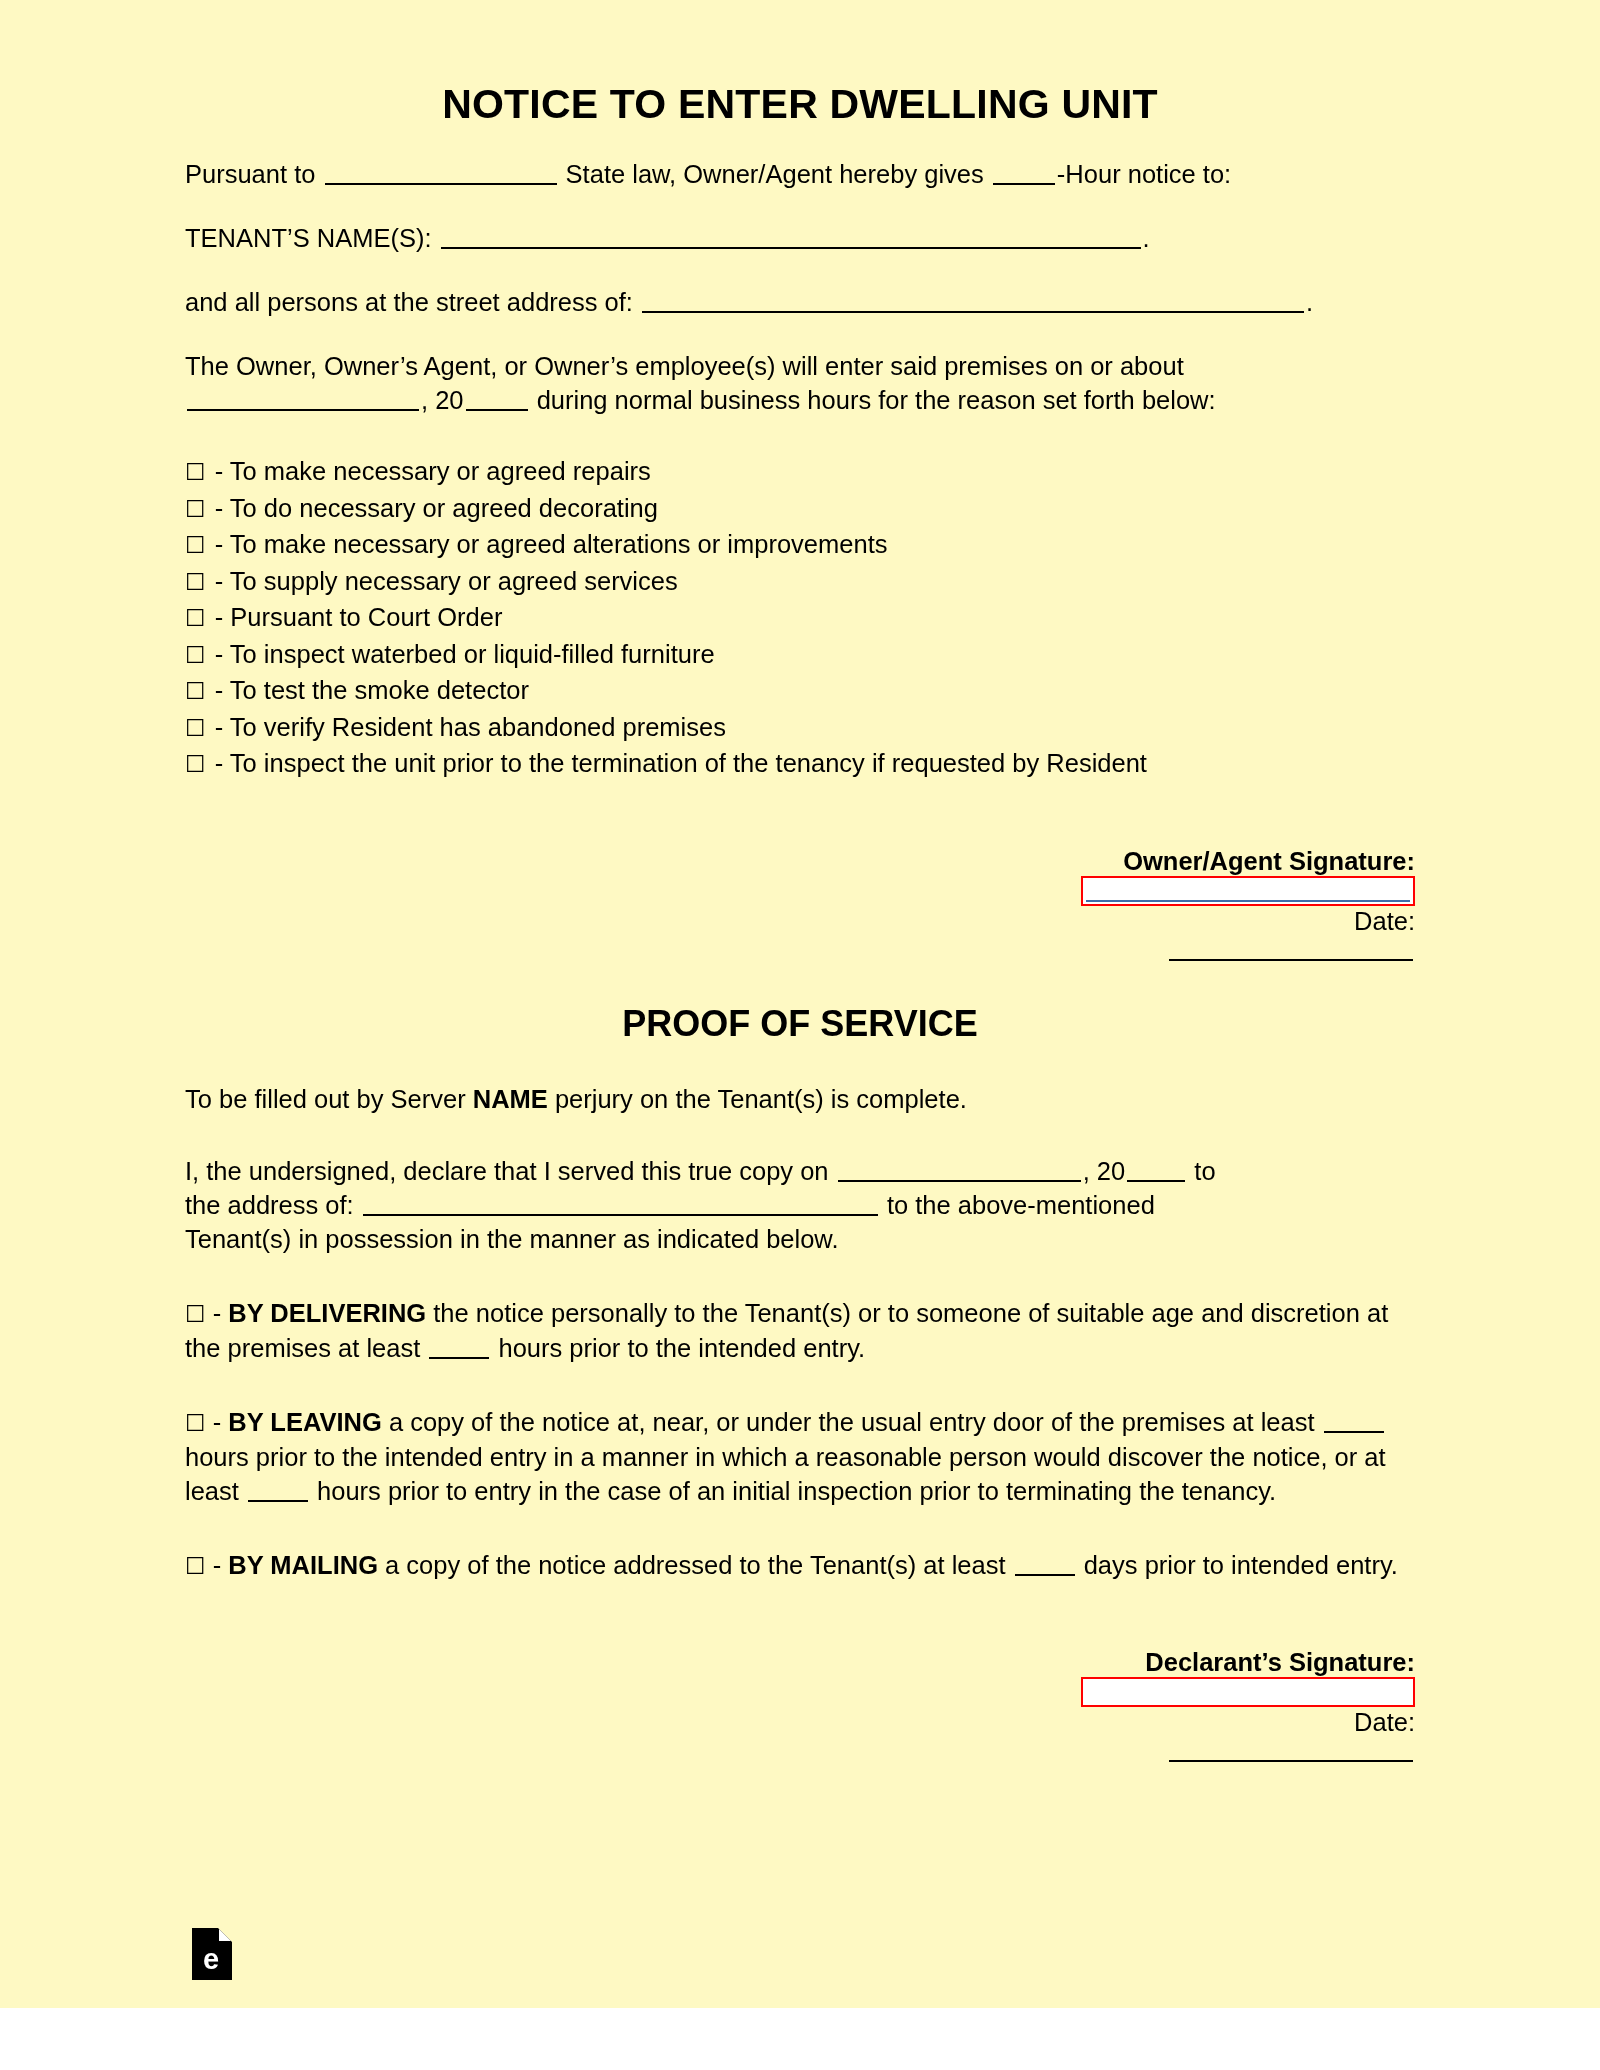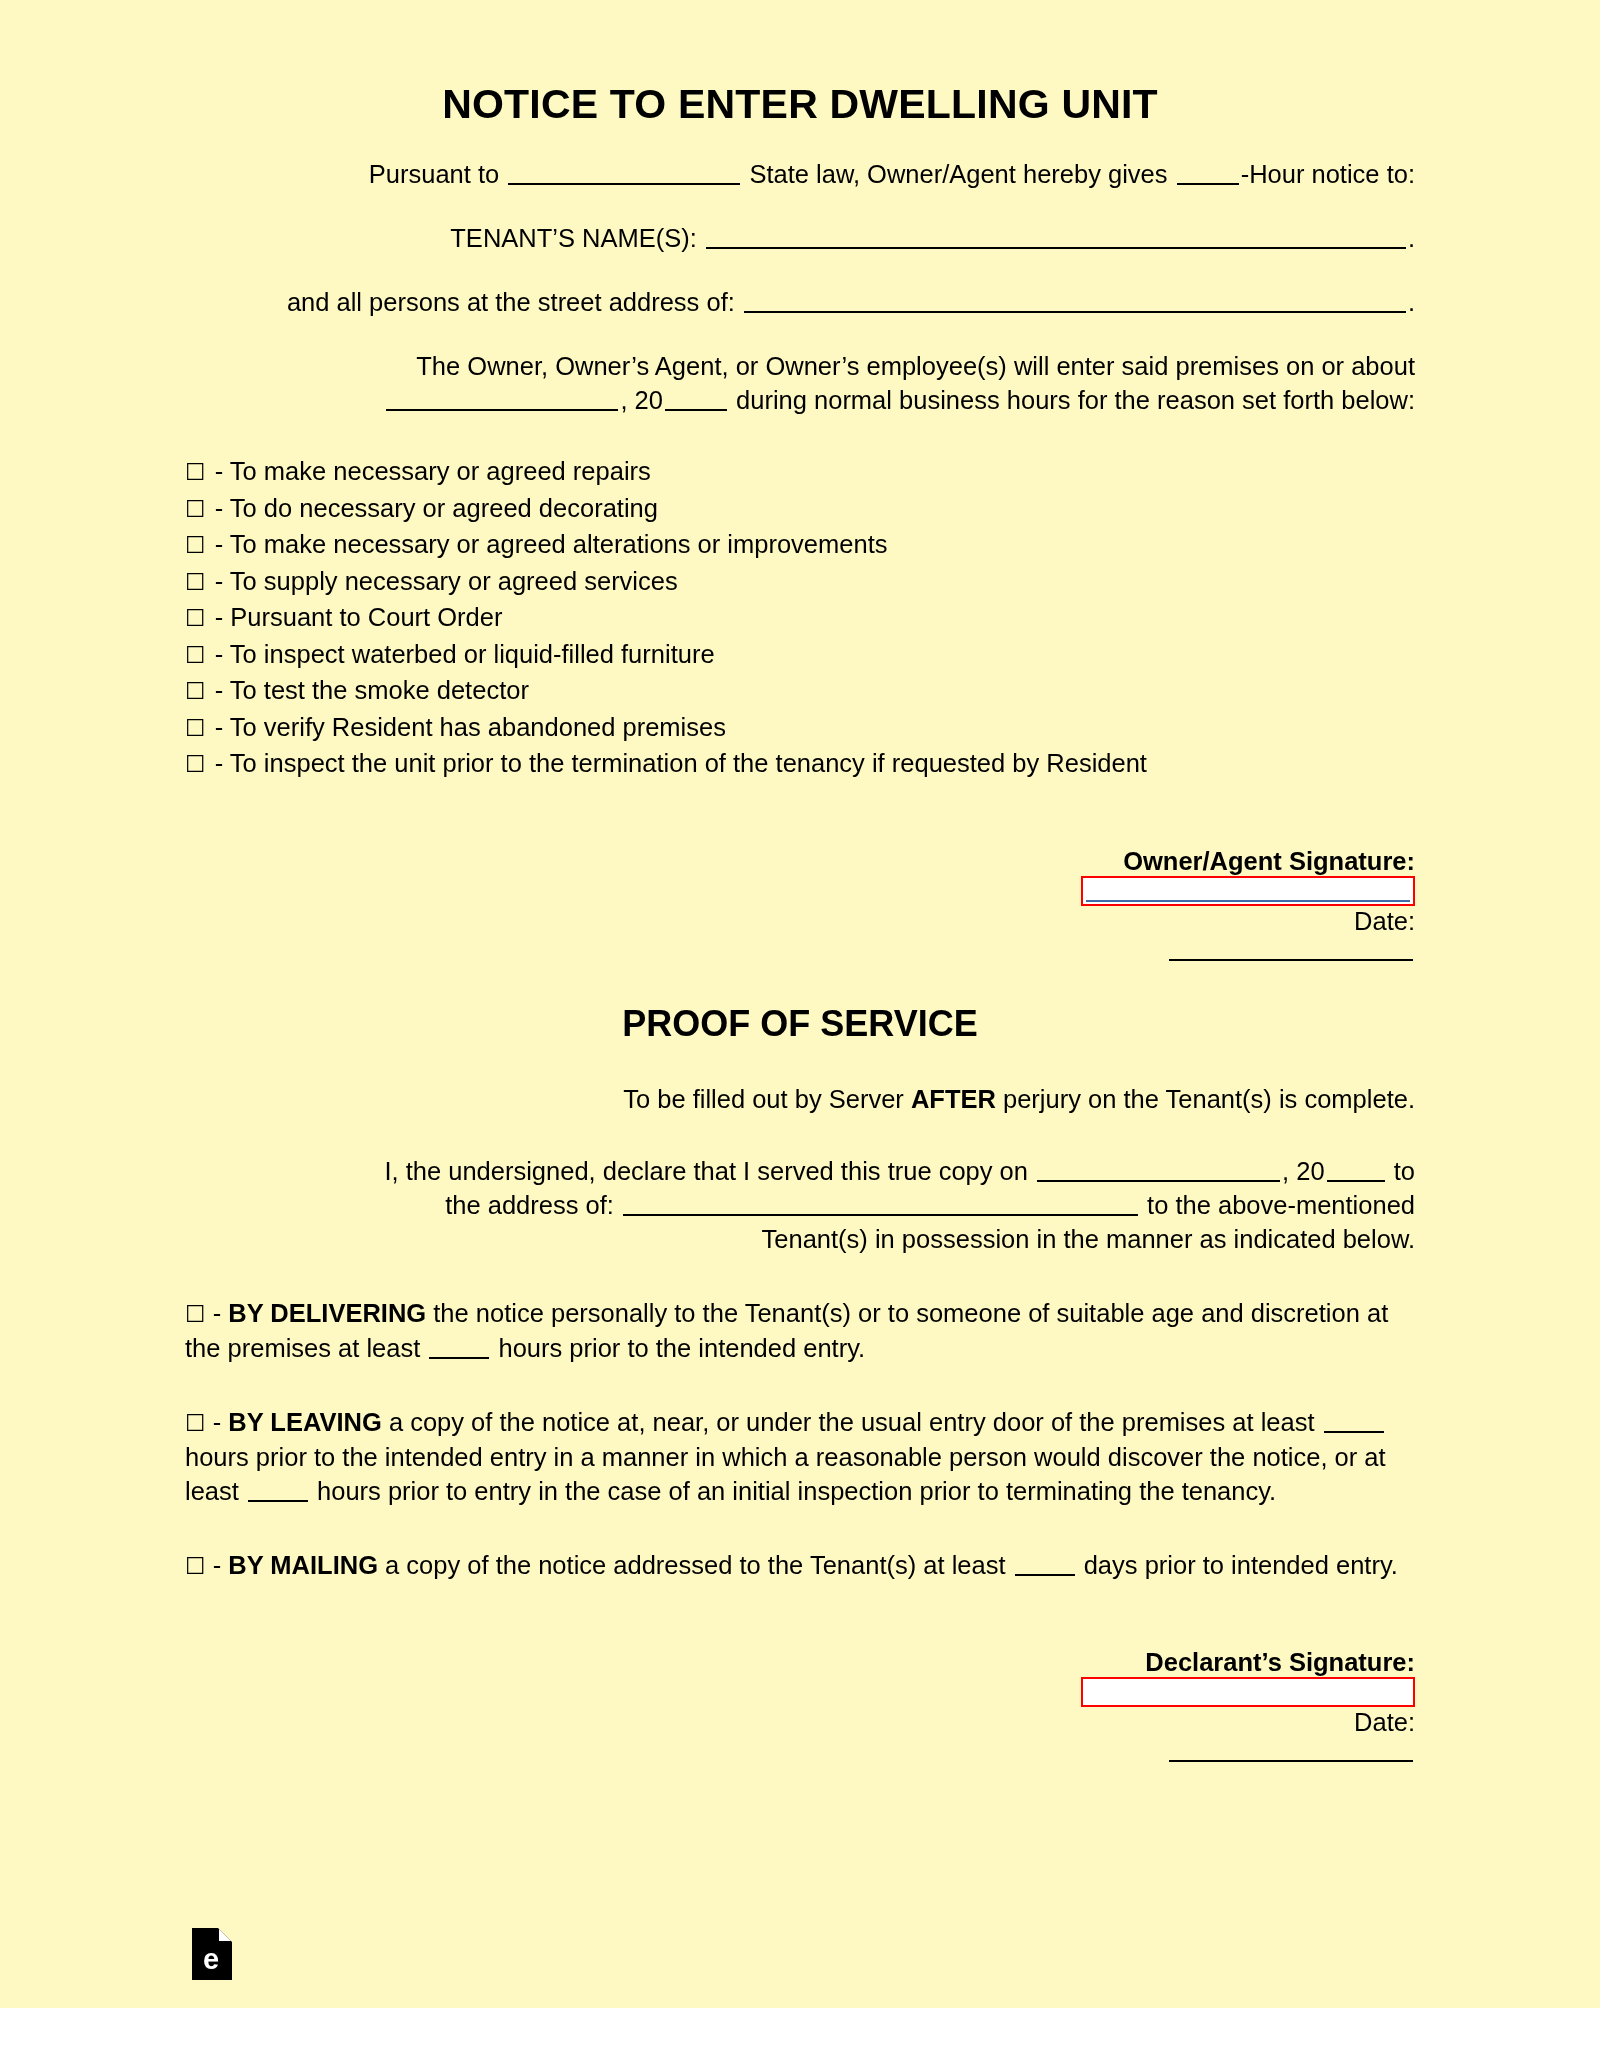--- a/index.html
+++ b/index.html
@@ -39,21 +39,21 @@
     font-weight: bold;
     margin-top: 44px;
     line-height: 1.15;
   }
 
   
   .para {
     font-size: 25.5px;
     line-height: 34px;
     margin-top: 30px;
-    text-align: right;
+    text-align: left;
   }
   .para.gap-lg { margin-top: 38px; }
   .para.gap-xl { margin-top: 46px; }
 
   .blank {
     display: inline-block;
     border-bottom: 2px solid #000;
     vertical-align: baseline;
     height: 23px;
     margin: 0 2px -2px 2px;
@@ -217,21 +217,21 @@
     <span class="sig-field">
       <span class="inner-line"></span>
     </span>
     <span class="sig-date-label">Date:</span>
     <span class="blank b-datesig"></span>
   </div>
 
   <div class="section-title">PROOF OF SERVICE</div>
 
   <div class="para gap-lg">
-    <span>To be filled out by Server </span><b>AFTER</b><span> perjury on the Tenant(s) is complete.</span>
+    <span>To be filled out by Server </span><b>NAME</b><span> perjury on the Tenant(s) is complete.</span>
   </div>
 
   <div class="para gap-lg">
     <span>I, the undersigned, declare that I served this true copy on</span>
     <span class="blank b-served"></span><span>, 20</span><span class="blank b-year2"></span>
     <span>to</span><br>
     <span>the address of:</span>
     <span class="blank b-addr2"></span>
     <span>to the above-mentioned</span><br>
     <span>Tenant(s) in possession in the manner as indicated below.</span>

